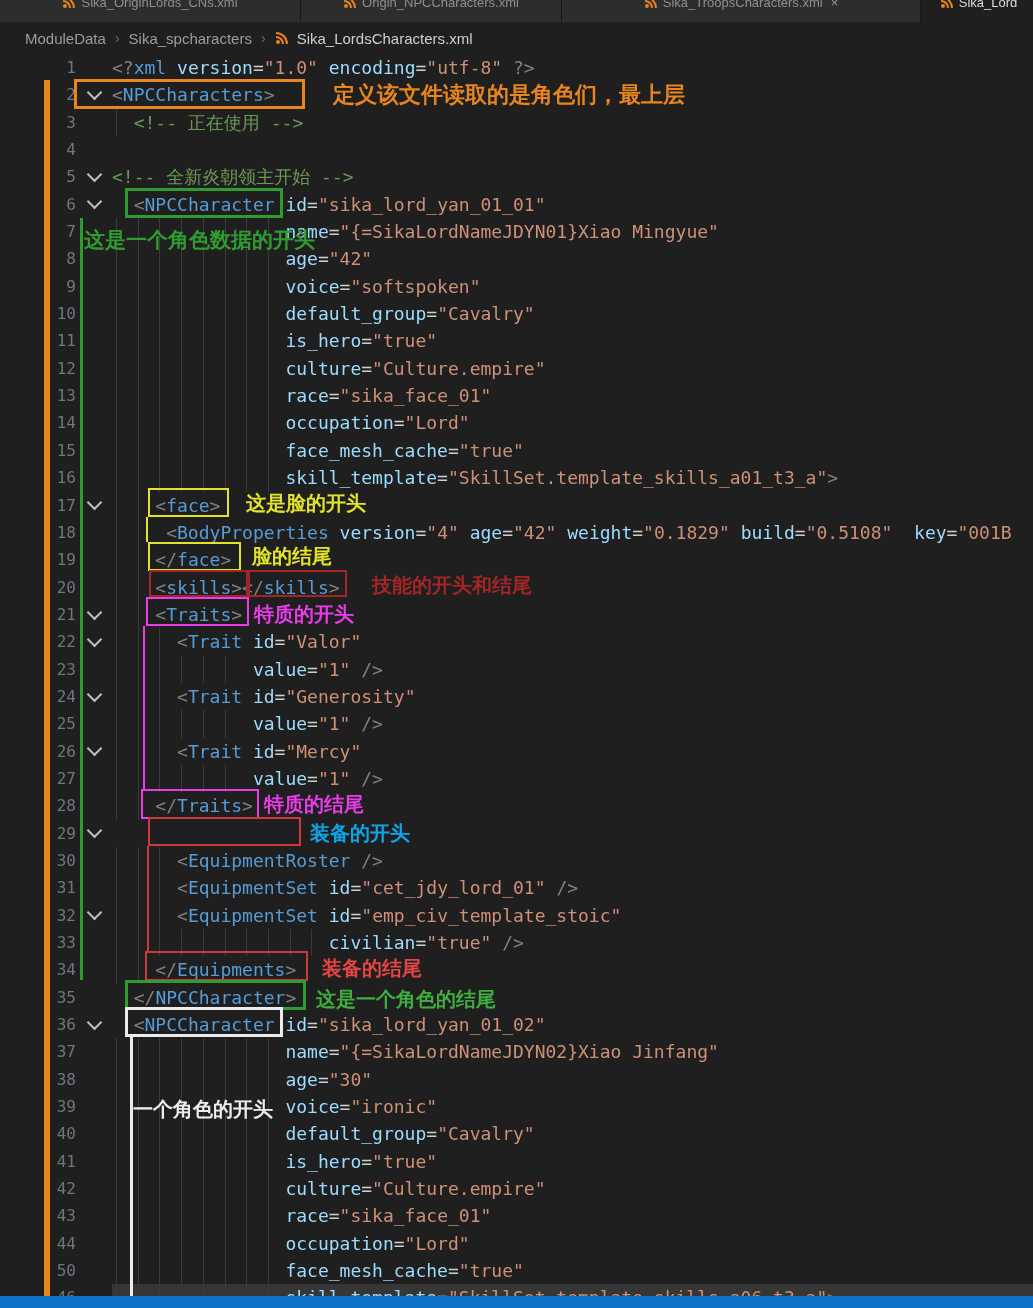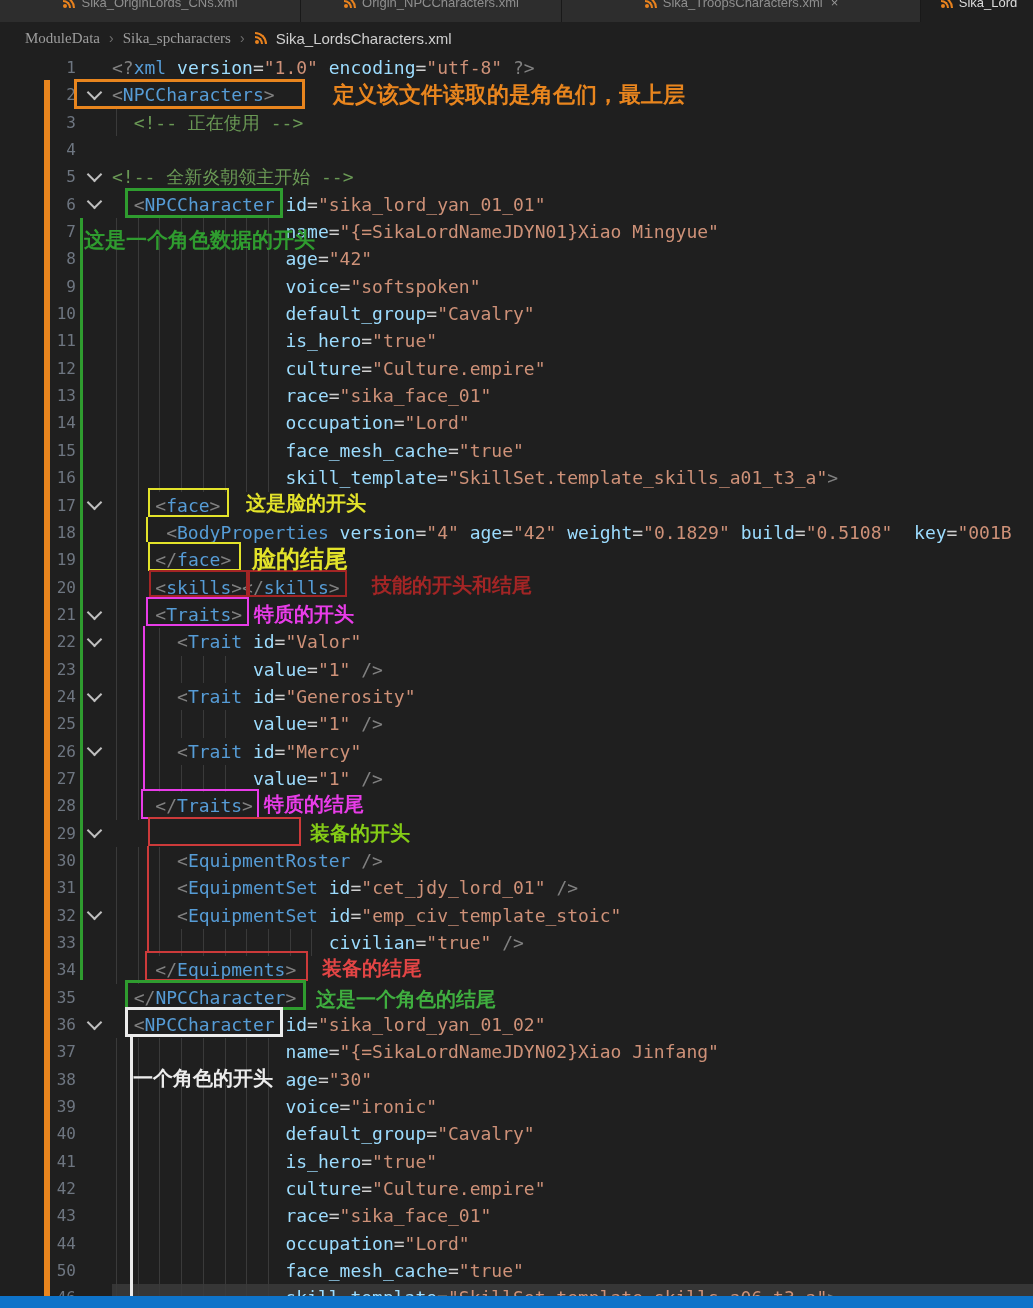--- a/index.html
+++ b/index.html
@@ -15,21 +15,21 @@
   .tab-close{font-size:13px;color:#9a9a9a;margin-left:2px;}
 
   
   .rss{position:relative;width:13px;height:13px;display:inline-block;flex:0 0 auto;}
   .rss i{position:absolute;left:1px;bottom:1px;width:4px;height:4px;border-radius:50%;background:#e8821e;}
   .rss u{position:absolute;left:1px;bottom:1px;width:6px;height:6px;border:2px solid #e8821e;border-left:none;border-bottom:none;border-radius:0 100% 0 0;}
   .rss s{position:absolute;left:1px;bottom:1px;width:10px;height:10px;border:2px solid #e8821e;border-left:none;border-bottom:none;border-radius:0 100% 0 0;}
 
   
   #breadcrumb{position:absolute;left:0;top:22px;width:1033px;height:32px;display:flex;align-items:center;gap:9px;padding-left:25px;background:#1f1f1f;}
-  .bc-item{font-size:15px;color:#9d9d9d;font-family:Liberation Serif, serif;}
+  .bc-item{font-size:15px;color:#9d9d9d;}
   .bc-sep{font-size:14px;color:#6f6f6f;}
   .bc-file{font-size:15px;color:#cfcfcf;}
 
   
   #editor{position:absolute;left:0;top:54px;width:1033px;height:1242px;overflow:hidden;}
   .line{display:flex;height:27.35px;line-height:27.35px;font-family:"DejaVu Sans Mono","Liberation Mono",monospace;font-size:18px;white-space:pre;}
   .num{width:76px;flex:0 0 auto;text-align:right;color:#6e7681;font-size:16px;}
   .fold{width:36px;flex:0 0 auto;display:flex;align-items:center;justify-content:center;}
   .caret{width:9px;height:9px;border-right:2px solid #bfbfbf;border-bottom:2px solid #bfbfbf;transform:rotate(45deg);margin-top:-5px;}
   .code{position:relative;flex:1 1 auto;color:#d4d4d4;}
@@ -170,23 +170,23 @@
     <div class="ann-box" style="left: 125px; top: 1007px; width: 158px; height: 30px; border: 3px solid rgb(236, 236, 236);"></div>
     <div class="ann-line" style="left: 44px; top: 80px; width: 6px; height: 1216px; background: rgb(232, 133, 30);"></div>
     <div class="ann-line" style="left: 80px; top: 218px; width: 3px; height: 762px; background: rgb(47, 156, 47);"></div>
     <div class="ann-line" style="left: 146px; top: 517px; width: 2px; height: 25px; background: rgb(227, 227, 42);"></div>
     <div class="ann-line" style="left: 143px; top: 626px; width: 2px; height: 163px; background: rgb(232, 60, 232);"></div>
     <div class="ann-line" style="left: 147px; top: 846px; width: 2px; height: 105px; background: rgb(204, 58, 58);"></div>
     <div class="ann-line" style="left: 130px; top: 1037px; width: 3px; height: 259px; background: rgb(236, 236, 236);"></div>
     <div class="ann-label" style="left: 333px; top: 80px; font-size: 22px; color: rgb(232, 133, 30);">定义该文件读取的是角色们，最上层</div>
     <div class="ann-label" style="left: 84px; top: 226px; font-size: 21px; color: rgb(47, 156, 47);">这是一个角色数据的开头</div>
     <div class="ann-label" style="left: 246px; top: 490px; font-size: 20px; color: rgb(227, 227, 42);">这是脸的开头</div>
-    <div class="ann-label" style="left: 252px; top: 543px; font-size: 24px; color: rgb(227, 227, 42);">脸的结尾</div>
+    <div class="ann-label" style="left: 252px; top: 543px; font-size: 20px; color: rgb(227, 227, 42);">脸的结尾</div>
     <div class="ann-label" style="left: 372px; top: 572px; font-size: 20px; color: rgb(163, 37, 37);">技能的开头和结尾</div>
     <div class="ann-label" style="left: 254px; top: 601px; font-size: 20px; color: rgb(232, 60, 232);">特质的开头</div>
     <div class="ann-label" style="left: 264px; top: 791px; font-size: 20px; color: rgb(232, 60, 232);">特质的结尾</div>
-    <div class="ann-label" style="left: 310px; top: 820px; font-size: 20px; color: #84cc16;">装备的开头</div>
+    <div class="ann-label" style="left: 310px; top: 820px; font-size: 20px; color: #0ea5e9;">装备的开头</div>
     <div class="ann-label" style="left: 322px; top: 955px; font-size: 20px; color: rgb(227, 69, 69);">装备的结尾</div>
     <div class="ann-label" style="left: 316px; top: 986px; font-size: 20px; color: rgb(63, 174, 63);">这是一个角色的结尾</div>
-    <div class="ann-label" style="left: 133px; top: 1065px; font-size: 20px; color: rgb(236, 236, 236);">一个角色的开头</div>
+    <div class="ann-label" style="left: 133px; top: 1096px; font-size: 20px; color: rgb(236, 236, 236);">一个角色的开头</div>
   </div>
 
 <div id="statusbar" style="background: rgb(14, 115, 201);"></div>
 
 </body></html>

